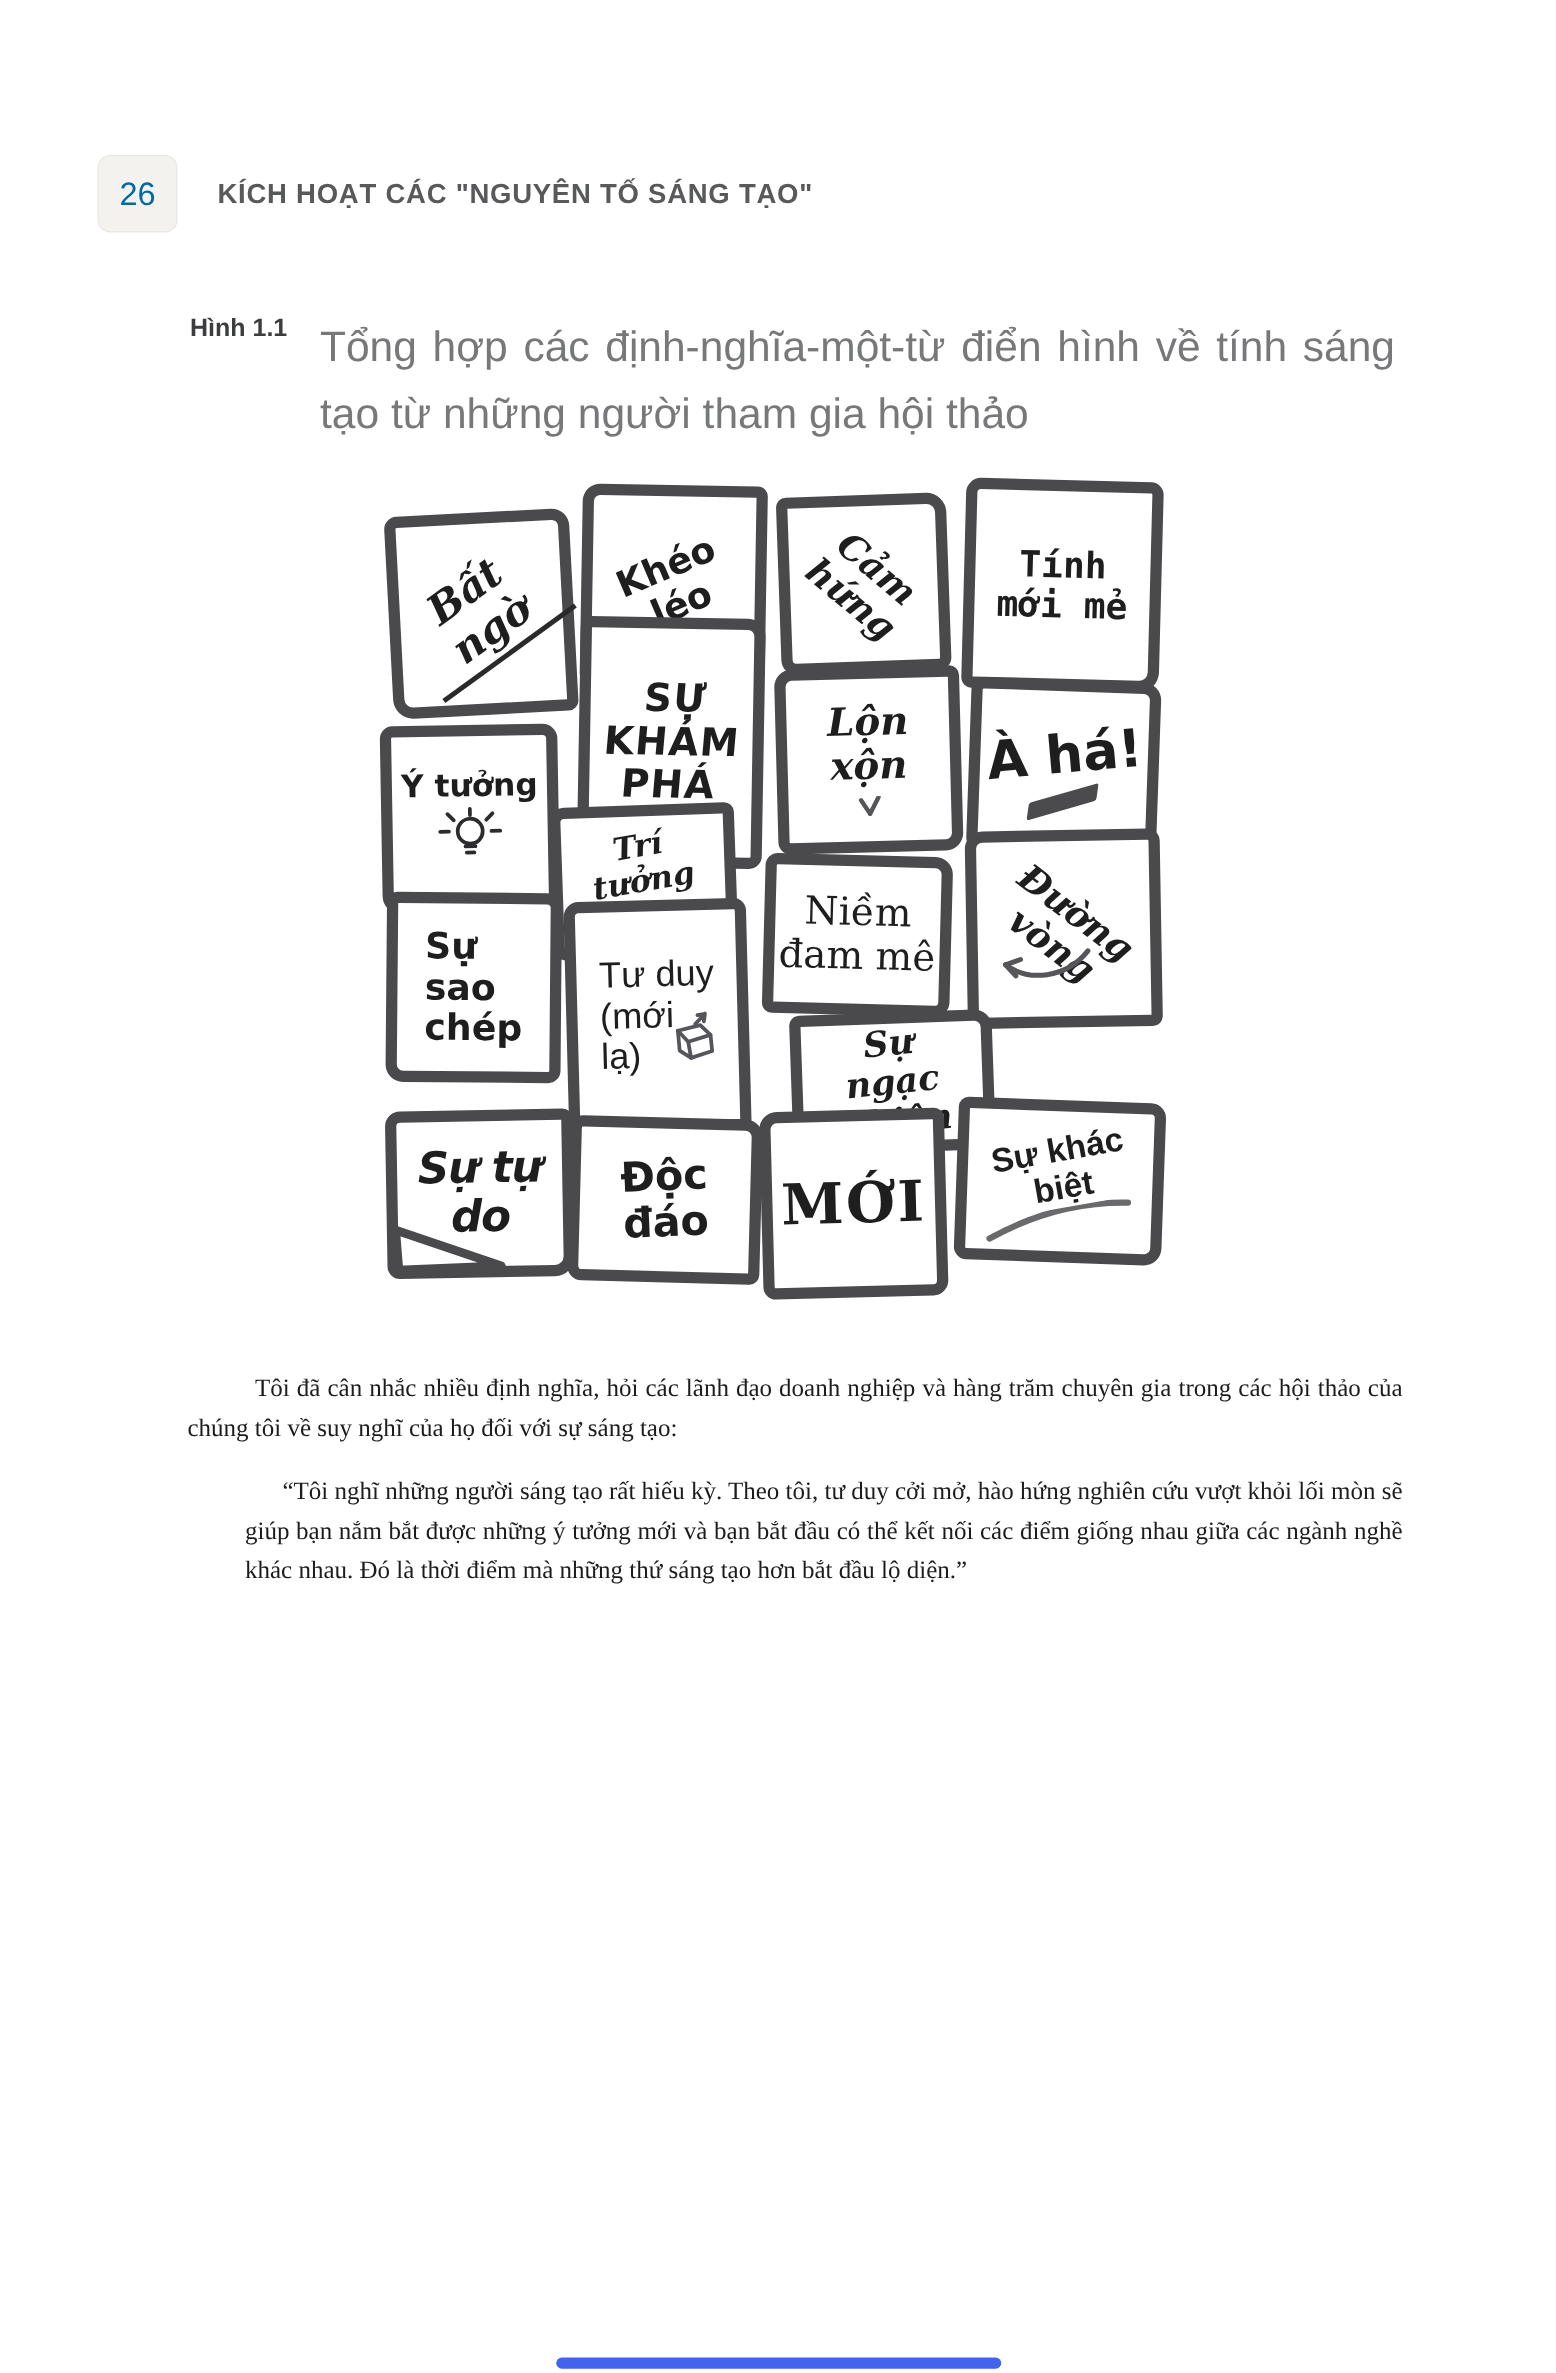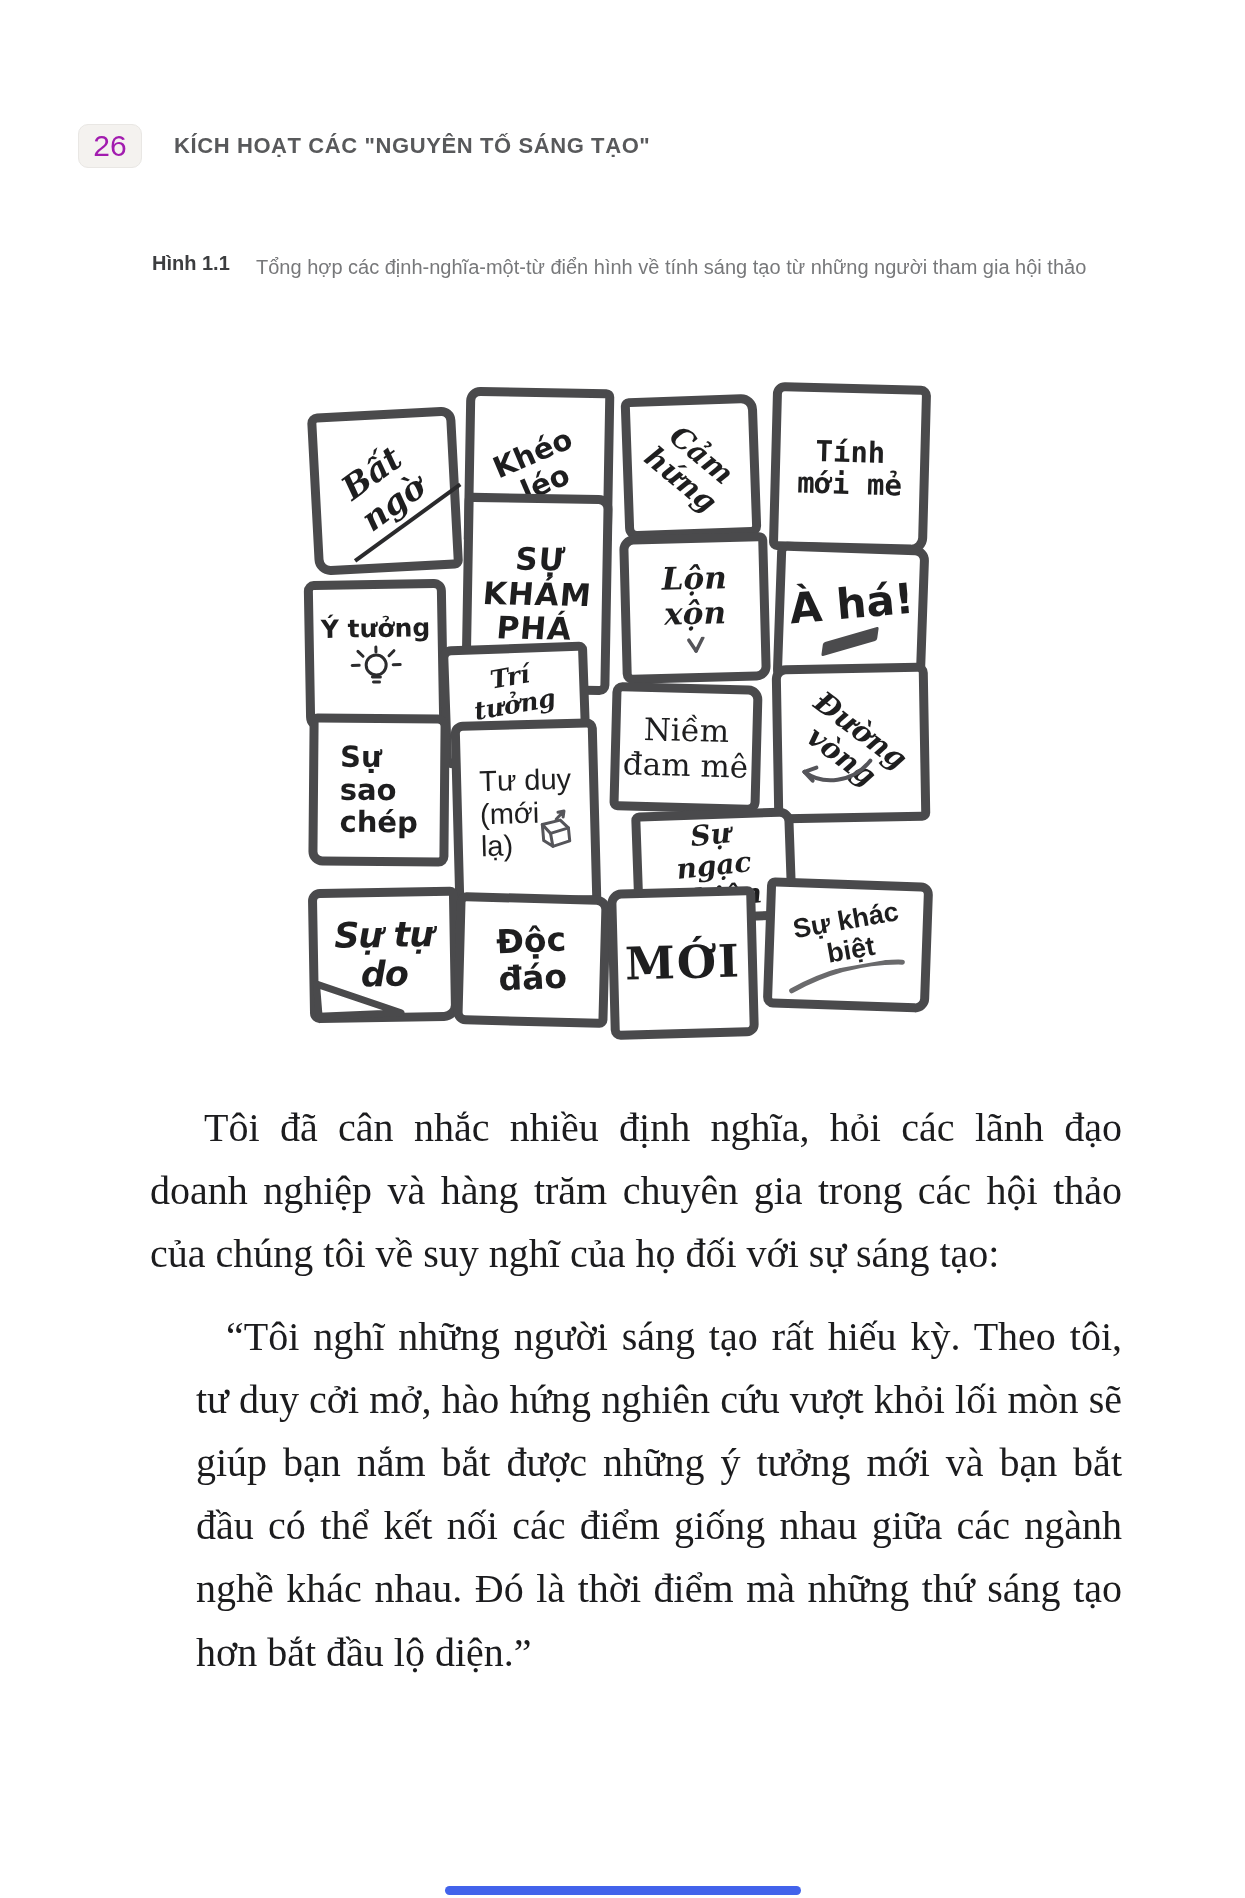--- a/index.html
+++ b/index.html
@@ -5,33 +5,33 @@
   * { margin:0; padding:0; box-sizing:border-box; }
   html,body { width:1245px; height:1898px; }
   body {
     position:relative; background:#ffffff; overflow:hidden;
     font-family:"Liberation Sans","DejaVu Sans",sans-serif;
   }
 
   
   .runhead { position:absolute; left:78px; top:124px; display:flex; align-items:center; }
   .pagenum-box {
-    width:64px; height:44px; background:#f4f2ef; border:1px solid #e9e7e4;
+    width:64px; height:62px; background:#f4f2ef; border:1px solid #e9e7e4;
     border-radius:10px; display:flex; align-items:center; justify-content:center;
-    font-size:30px; color:#a21caf;
+    font-size:26px; color:#0369a1;
   }
   .runhead-title {
     margin-left:32px; font-size:22px; font-weight:bold; color:#58595b;
     letter-spacing:0.6px;
   }
 
   
   .caption { position:absolute; left:152px; top:252px; width:968px; display:flex; }
   .cap-label { flex:0 0 104px; font-size:20px; font-weight:bold; color:#3c3d3f; }
-  .cap-text  { width:860px; font-size:20px; color:#77787a; line-height:1.55; text-align:justify; }
+  .cap-text  { width:860px; font-size:34px; color:#77787a; line-height:1.55; text-align:justify; }
 
   
   .figure { position:absolute; left:303px; top:382px; width:650px; height:662px; }
   .note {
     position:absolute; background:#fff; border:9px solid #4a4a4c;
     display:flex; align-items:center; justify-content:center;
     color:#1e1e1f; text-align:center;
   }
   .note .t { white-space:pre-line; line-height:1.12; }
   .t-script { font-family:"DejaVu Serif","Liberation Serif",serif; font-style:italic; font-weight:bold; }
@@ -80,21 +80,21 @@
   .n17 .t { transform:rotate(-12deg); font-size:27px; font-weight:bold; }
   .n17 svg { transform:rotate(-12deg); margin-top:2px; }
 
   .marker-doodle {
     width:58px; height:13px; background:#4b4b4d; margin-top:8px;
     transform:rotate(-18deg) skewX(-24deg); border-radius:2px;
   }
 
   
   .bodytext { position:absolute; left:150px; top:1096px; width:972px;
-    font-family:"Liberation Serif","DejaVu Serif",serif; font-size:40px;
+    font-family:"Liberation Serif","DejaVu Serif",serif; font-size:20px;
     color:#1c1c1e; line-height:1.58; text-align:justify; }
   .bodytext p { margin-bottom:19px; text-indent:54px; }
   .bodytext p.quote { margin-left:46px; text-indent:30px; }
 
   
   .bottom-bar { position:absolute; left:50%; transform:translateX(-50%);
     bottom:3px; width:356px; height:9px; background:#4263eb; border-radius:5px; }
 </style>
 </head>
 <body>

